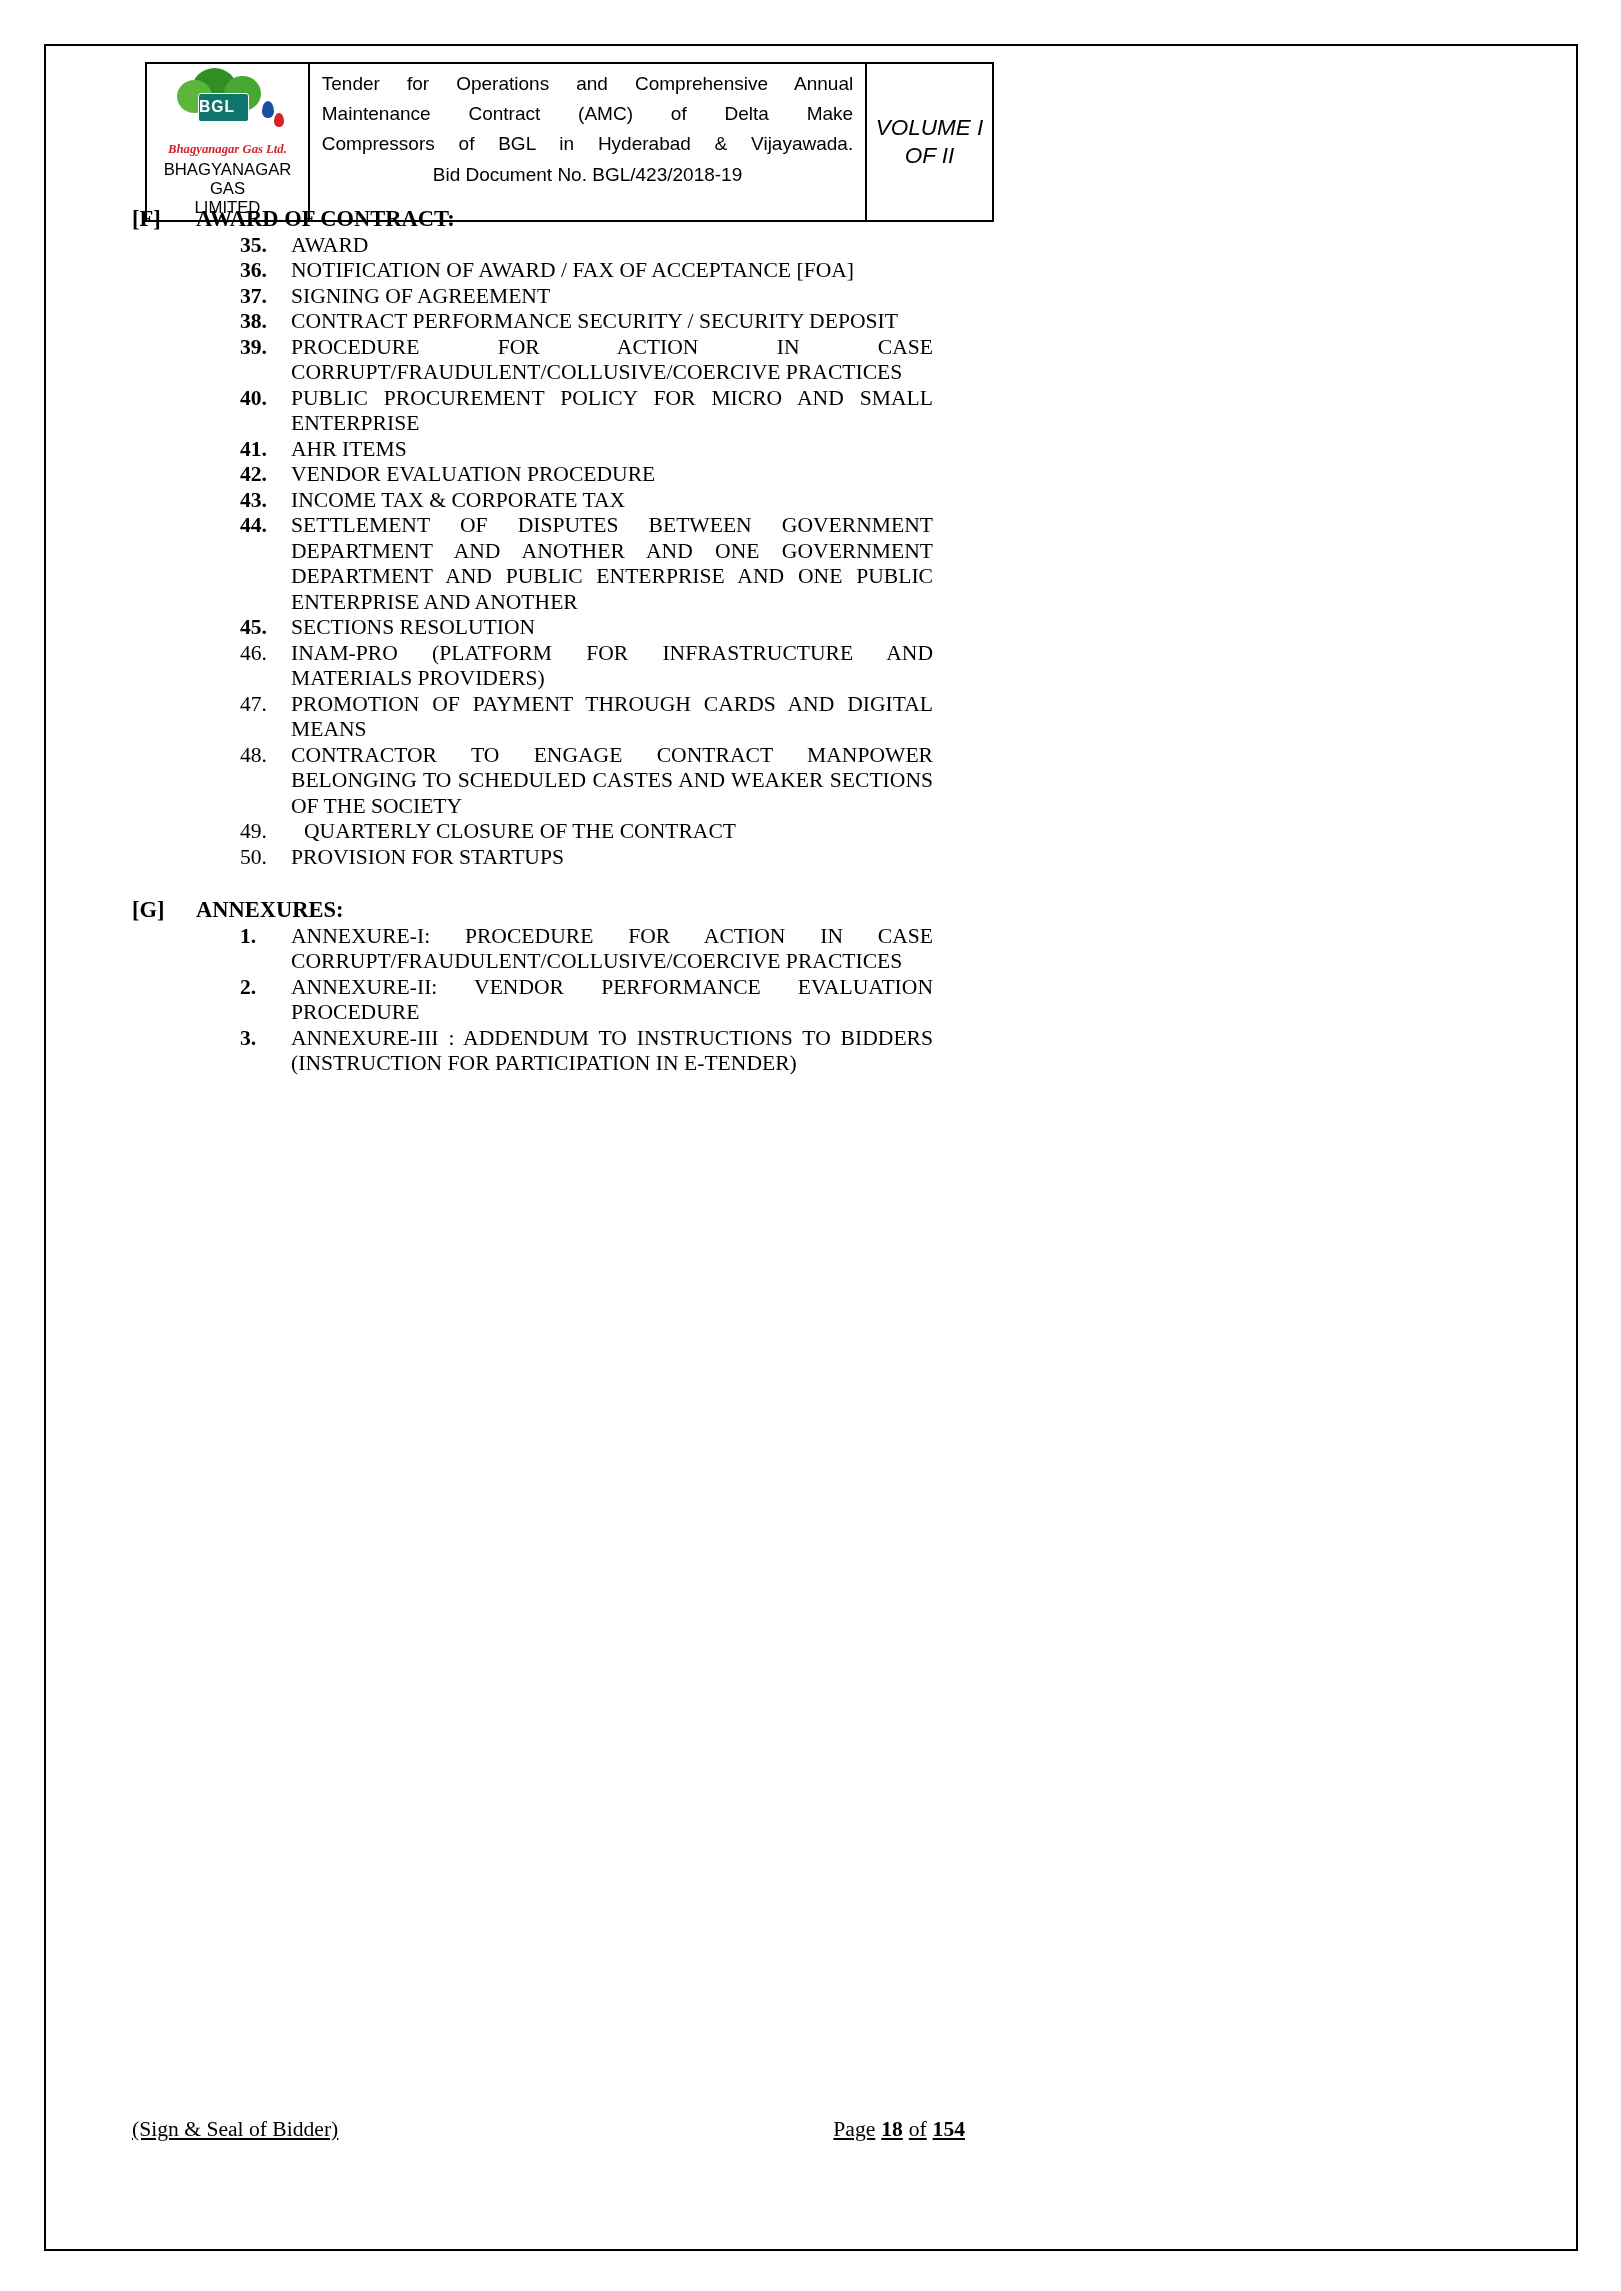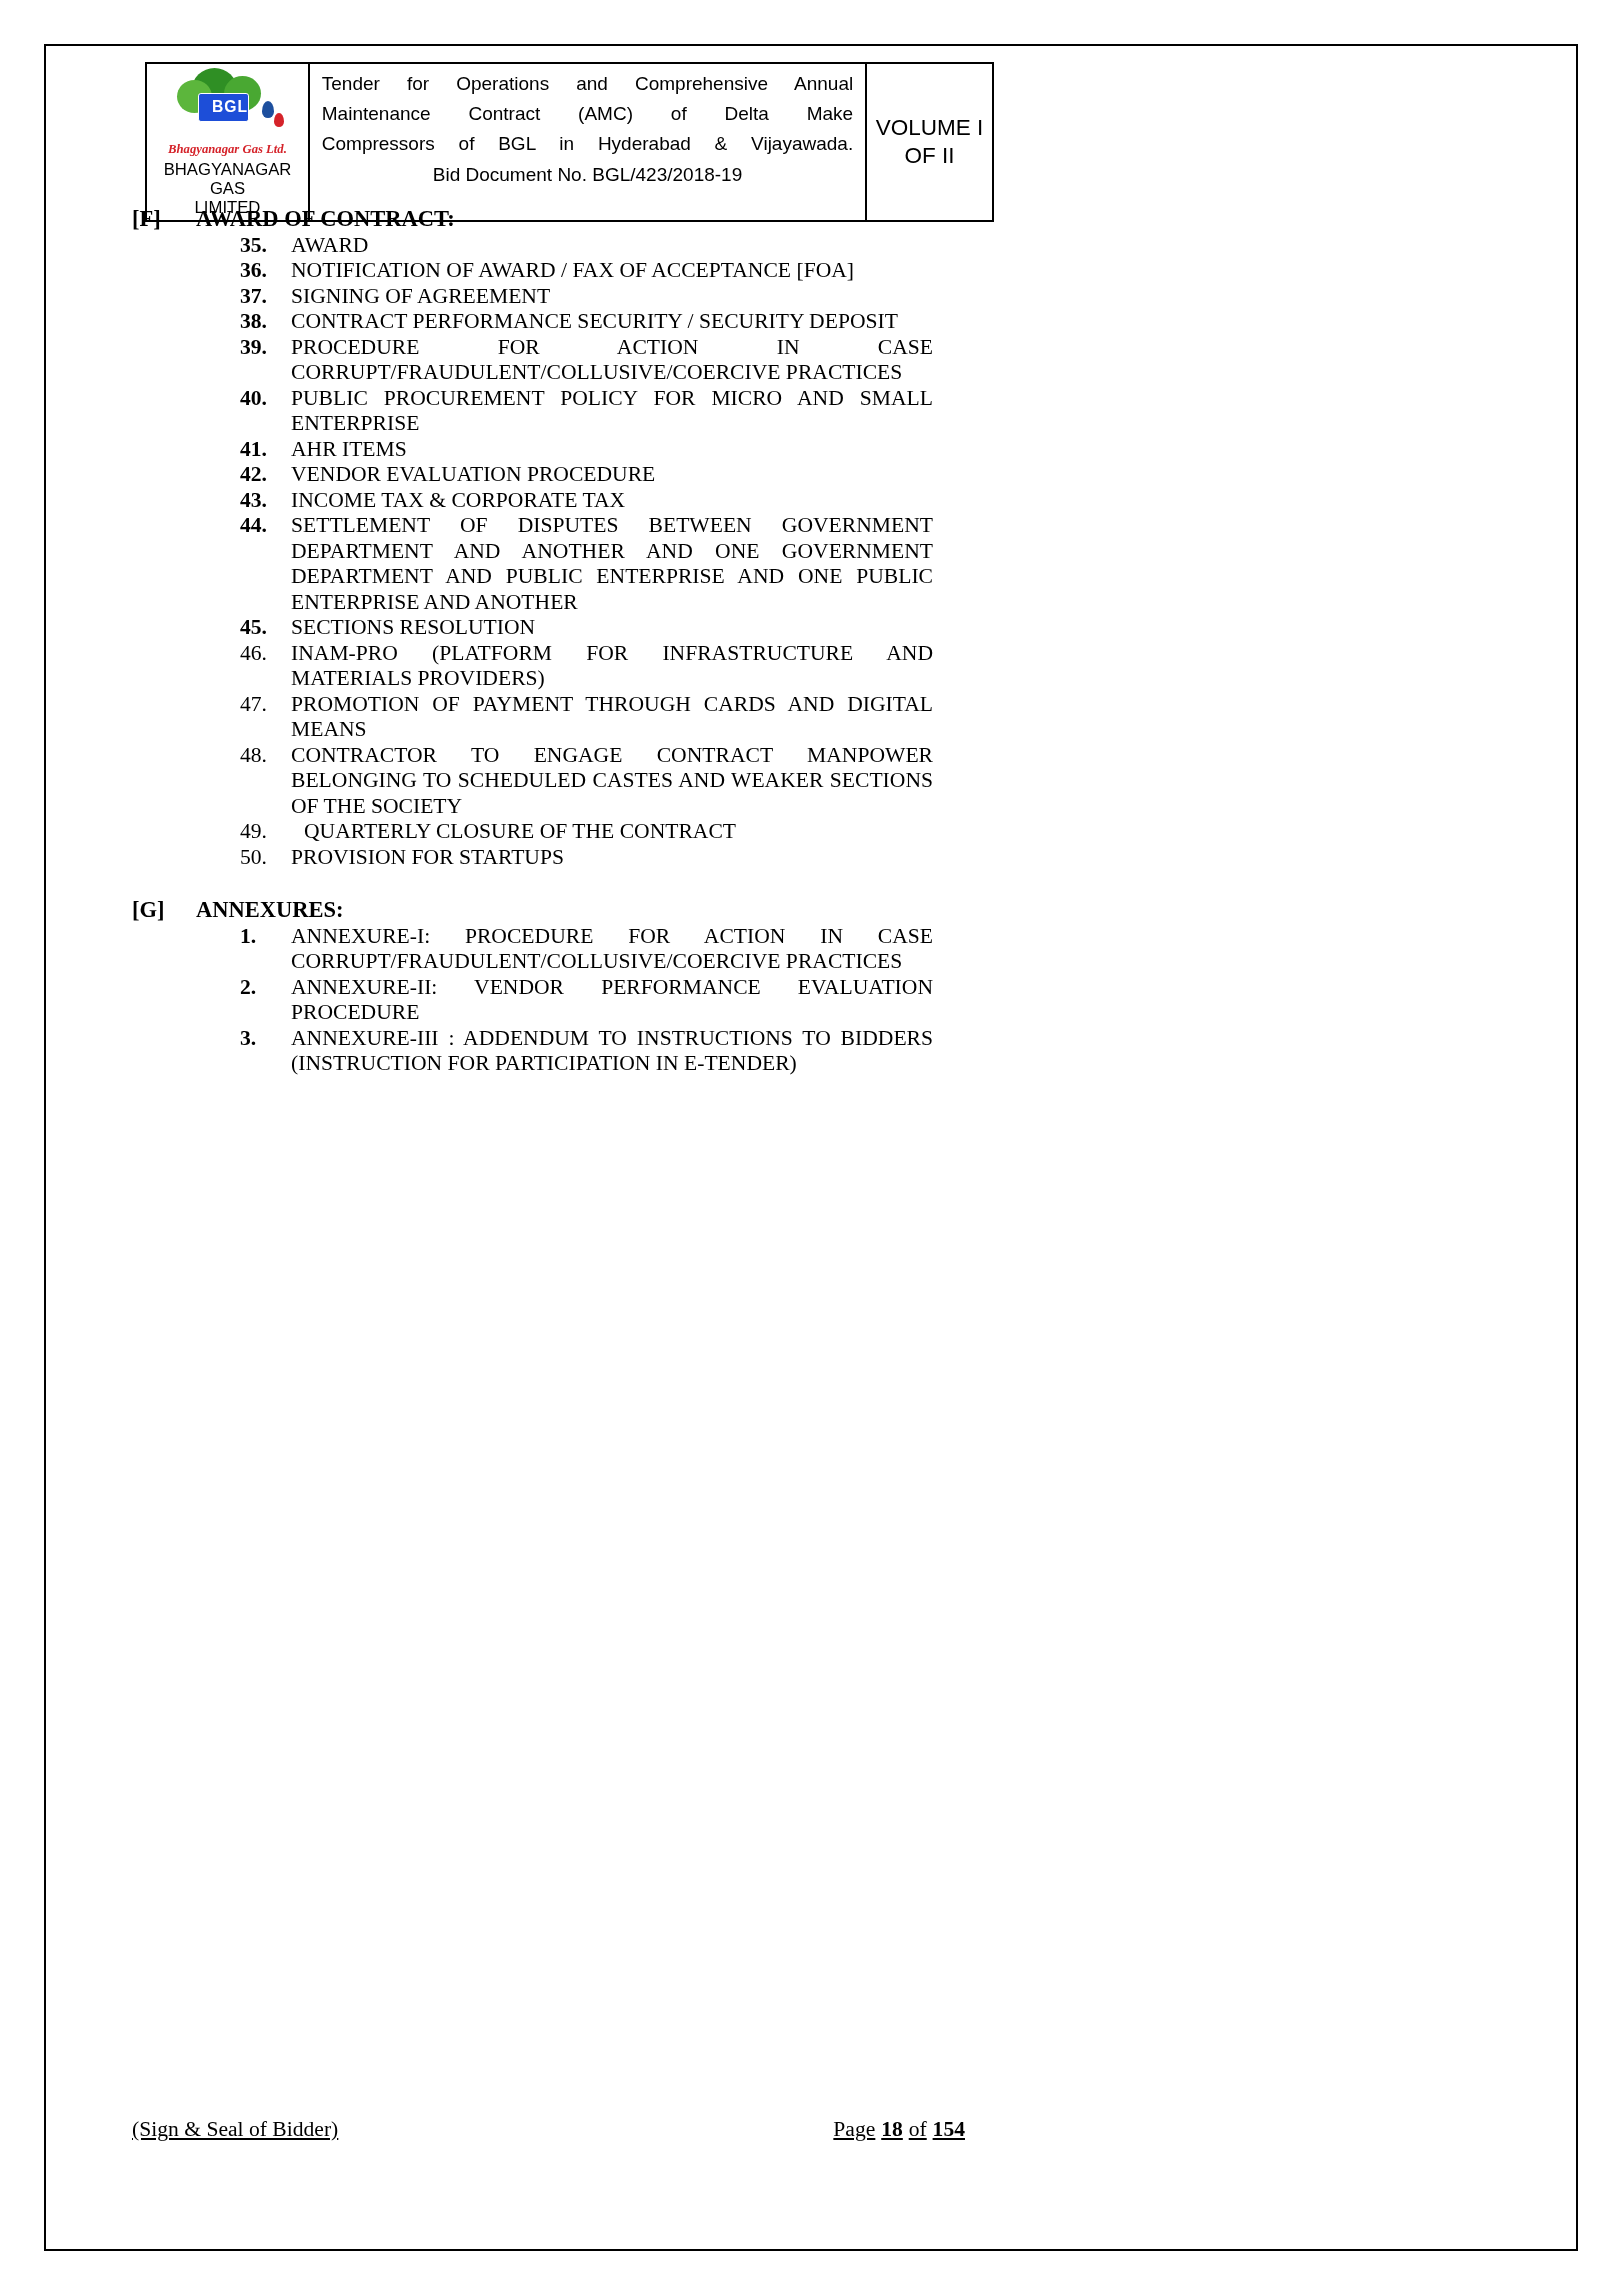--- a/index.html
+++ b/index.html
@@ -26,23 +26,23 @@
     display:flex;flex-direction:column;align-items:center;
     padding:3.9px 2px 2.9px 2px;
   }
   .logo{position:relative;width:129px;height:90px;flex:none;}
   .canopy{position:absolute;border-radius:50%;}
   .c1{left:29px;top:0;width:45px;height:43px;background:#2f8f24;}
   .c2{left:61px;top:7.8px;width:37px;height:35px;background:#49a832;}
   .c3{left:13.7px;top:11.8px;width:35px;height:33px;background:#5cb63c;}
   .bgl-box{
     position:absolute;left:35px;top:25.5px;width:49px;height:26.5px;
-    background:#1d4ed8;color:#fff;
+    background:#0f766e;color:#fff;
     font:bold 15.7px/26.5px "Liberation Sans", sans-serif;
-    text-align:right;border:1px solid #fff;border-radius:2.9px;
+    text-align:left;border:1px solid #fff;border-radius:2.9px;
     letter-spacing:1px;
   }
   .drop{position:absolute;border-radius:50% 50% 50% 50%/62% 62% 38% 38%;}
   .drop-blue{right:17.6px;top:33px;width:12.7px;height:17.6px;background:#1d4f9e;}
   .drop-red{right:7.8px;top:45px;width:9.8px;height:13.7px;background:#d5232a;}
   .logo-caption{
     position:absolute;left:0;bottom:0;width:100%;
     text-align:center;color:#d5232a;
     font:italic bold 12.7px/15.7px "Liberation Serif", serif;
   }
@@ -54,21 +54,21 @@
     flex:1;padding:4.9px 11.8px 3.9px 11.8px;
     font-family:"Liberation Sans", sans-serif;
     font-size:19px;line-height:30px;
   }
   .title-line{text-align:justify;text-align-last:justify;}
   .bid-line{text-align:center;margin-top:1px;}
   .cell-volume{
     width:127px;border-left:2px solid #000;
     display:flex;flex-direction:column;align-items:center;justify-content:center;
     font-family:"Liberation Sans", sans-serif;
-    font-size:22.5px;line-height:28px;text-align:center;
+    font-size:22.5px;line-height:28px;text-align:center;font-style:italic;
   }
   
   .content{
     position:absolute;left:132px;top:206px;width:831px;
     font-size:21.6px;line-height:25.5px;
   }
   .section-head{font-weight:bold;font-size:22.5px;line-height:26.5px;}
   .section-gap{margin-top:27.4px;}
   .sec-label{display:inline-block;width:64px;}
   .item{display:flex;margin-left:108px;}

